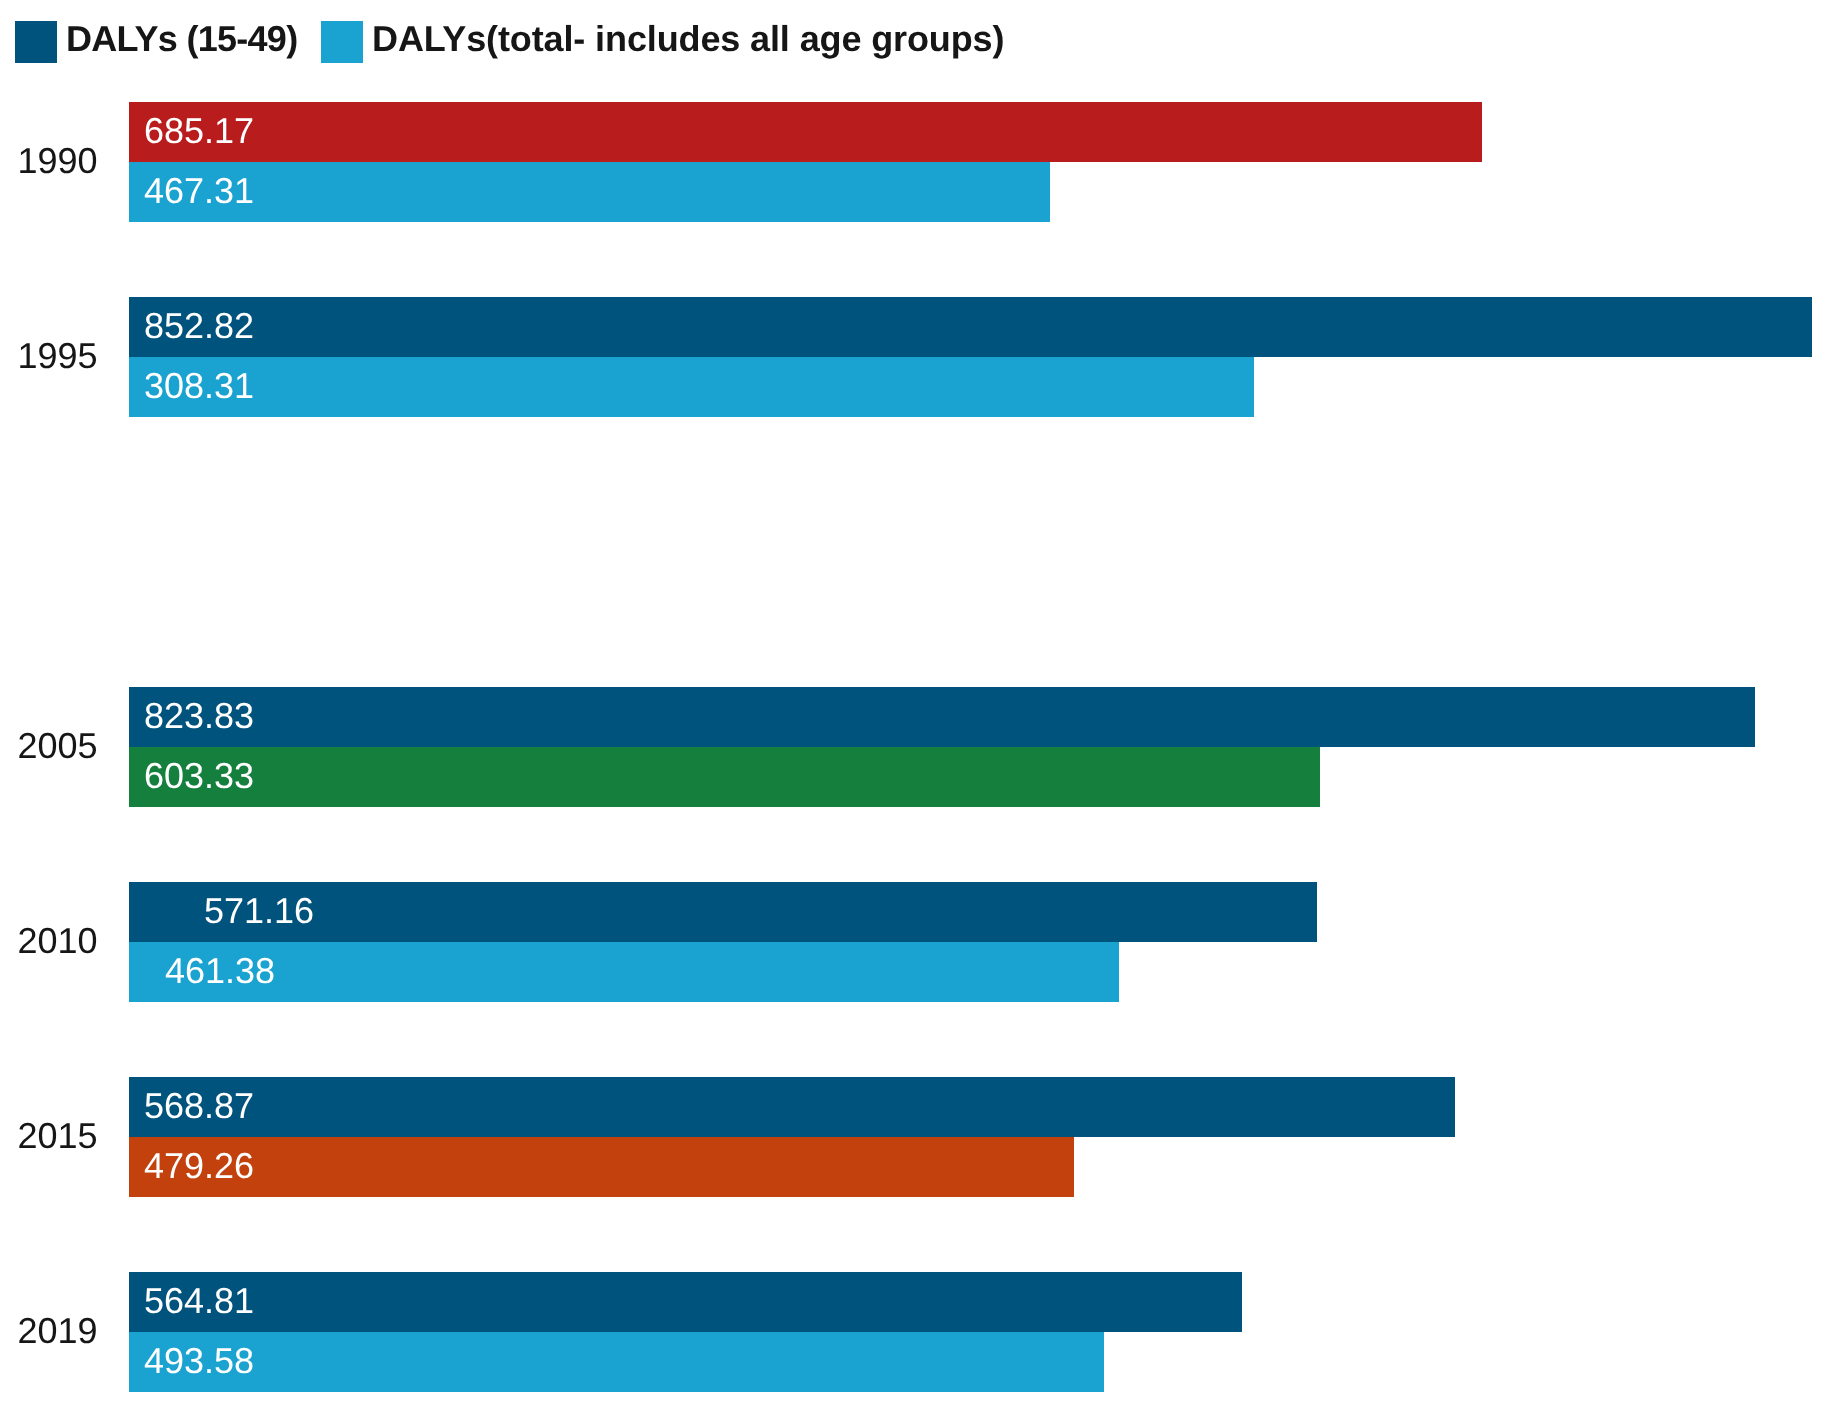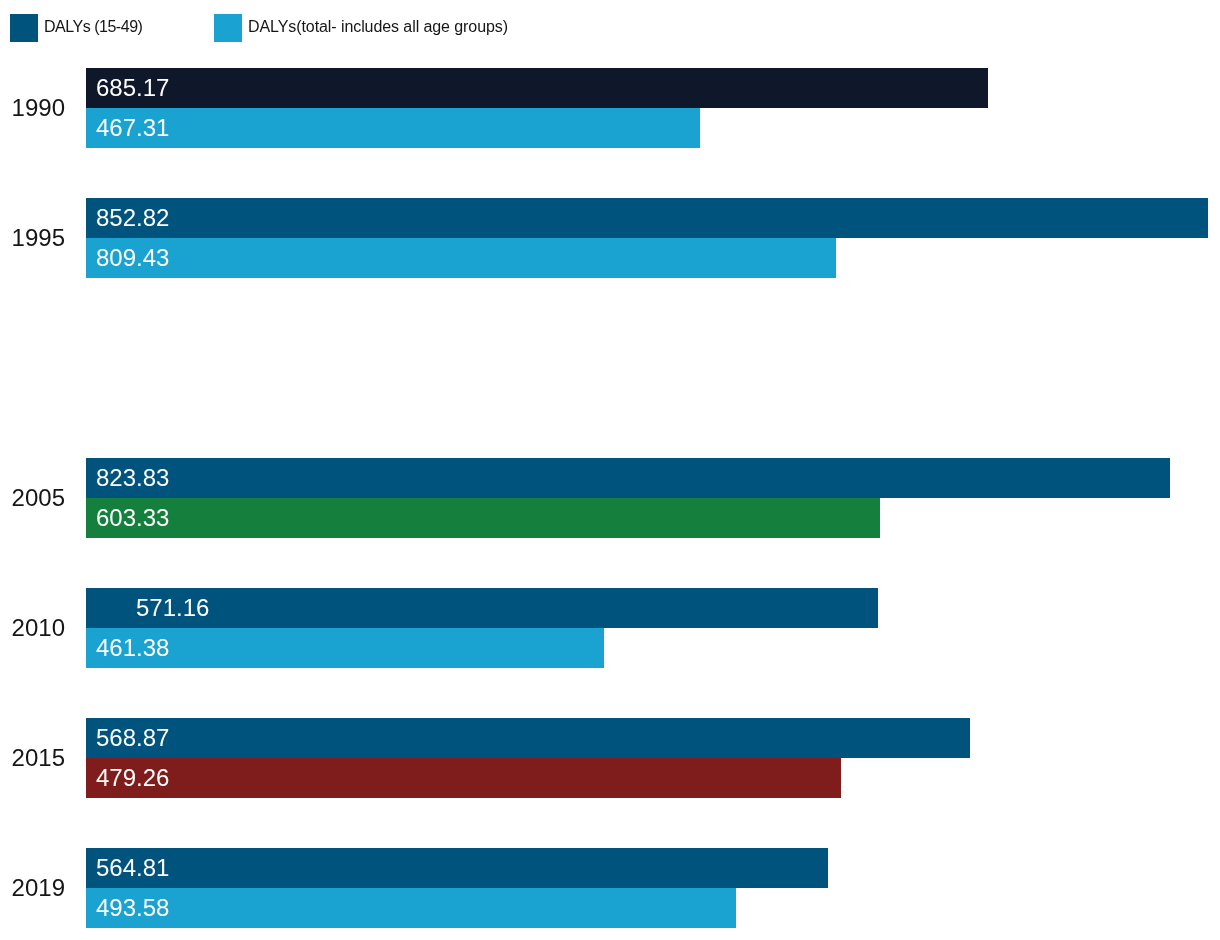--- a/index.html
+++ b/index.html
@@ -49,23 +49,24 @@
     top: 0;
     width: 28px;
     height: 28px;
   }
   .legend-label {
     position: absolute;
     left: 34px;
     top: -1px;
     height: 28px;
     line-height: 28px;
-    font-size: 16px;
+    font-size: 24px;
     color: #161616;
     white-space: nowrap;
+    font-weight: bold;
   }
   
   .plot {
     position: absolute;
     left: 0;
     top: 0;
     width: 1220px;
     height: 940px;
   }
   .group {
@@ -111,65 +112,65 @@
     </div>
     <div class="legend-item legend-item-2">
       <span class="legend-swatch" style="background: rgb(26, 163, 209);"></span>
       <span class="legend-label">DALYs(total- includes all age groups)</span>
     </div>
   </div>
   <div class="plot">
 
     <div class="group" style="top: 68px;">
       <div class="cat-label">1990</div>
-      <div class="bar bar-s1" style="top: 0px; width: 902px; background: #0f172a;">
+      <div class="bar bar-s1" style="top: 0px; width: 902px; background: #b91c1c;">
         <span class="bar-value">685.17</span>
       </div>
       <div class="bar bar-s2" style="top: 40px; width: 614px; background: rgb(26, 163, 209);">
         <span class="bar-value">467.31</span>
       </div>
     </div>
 
     <div class="group" style="top: 198px;">
       <div class="cat-label">1995</div>
       <div class="bar bar-s1" style="top: 0px; width: 1122px; background: rgb(0, 83, 125);">
         <span class="bar-value">852.82</span>
       </div>
       <div class="bar bar-s2" style="top: 40px; width: 750px; background: rgb(26, 163, 209);">
-        <span class="bar-value">809.43</span>
+        <span class="bar-value">308.31</span>
       </div>
     </div>
 
 
     <div class="group" style="top: 458px; border-radius: 23px;">
       <div class="cat-label">2005</div>
       <div class="bar bar-s1" style="top: 0px; width: 1084px; background: rgb(0, 83, 125);">
         <span class="bar-value">823.83</span>
       </div>
       <div class="bar bar-s2" style="top: 40px; width: 794px; background: #15803d;">
         <span class="bar-value">603.33</span>
       </div>
     </div>
 
     <div class="group" style="top: 588px;">
       <div class="cat-label">2010</div>
       <div class="bar bar-s1" style="top: 0px; width: 752px; background: rgb(0, 83, 125); padding-left: 40px;">
         <span class="bar-value">571.16</span>
       </div>
-      <div class="bar bar-s2" style="top: 40px; width: 518px; background: rgb(26, 163, 209);">
+      <div class="bar bar-s2" style="top: 40px; width: 646px; background: rgb(26, 163, 209); padding-left: 14px;">
         <span class="bar-value">461.38</span>
       </div>
     </div>
 
     <div class="group" style="top: 718px;">
       <div class="cat-label">2015</div>
       <div class="bar bar-s1" style="top: 0px; width: 884px; background: rgb(0, 83, 125);">
         <span class="bar-value">568.87</span>
       </div>
-      <div class="bar bar-s2" style="top: 40px; width: 755px; background: #7f1d1d;">
+      <div class="bar bar-s2" style="top: 40px; width: 630px; background: #c2410c;">
         <span class="bar-value">479.26</span>
       </div>
     </div>
 
     <div class="group" style="top: 848px;">
       <div class="cat-label">2019</div>
       <div class="bar bar-s1" style="top: 0px; width: 742px; background: rgb(0, 83, 125);">
         <span class="bar-value">564.81</span>
       </div>
       <div class="bar bar-s2" style="top: 40px; width: 650px; background: rgb(26, 163, 209);">

